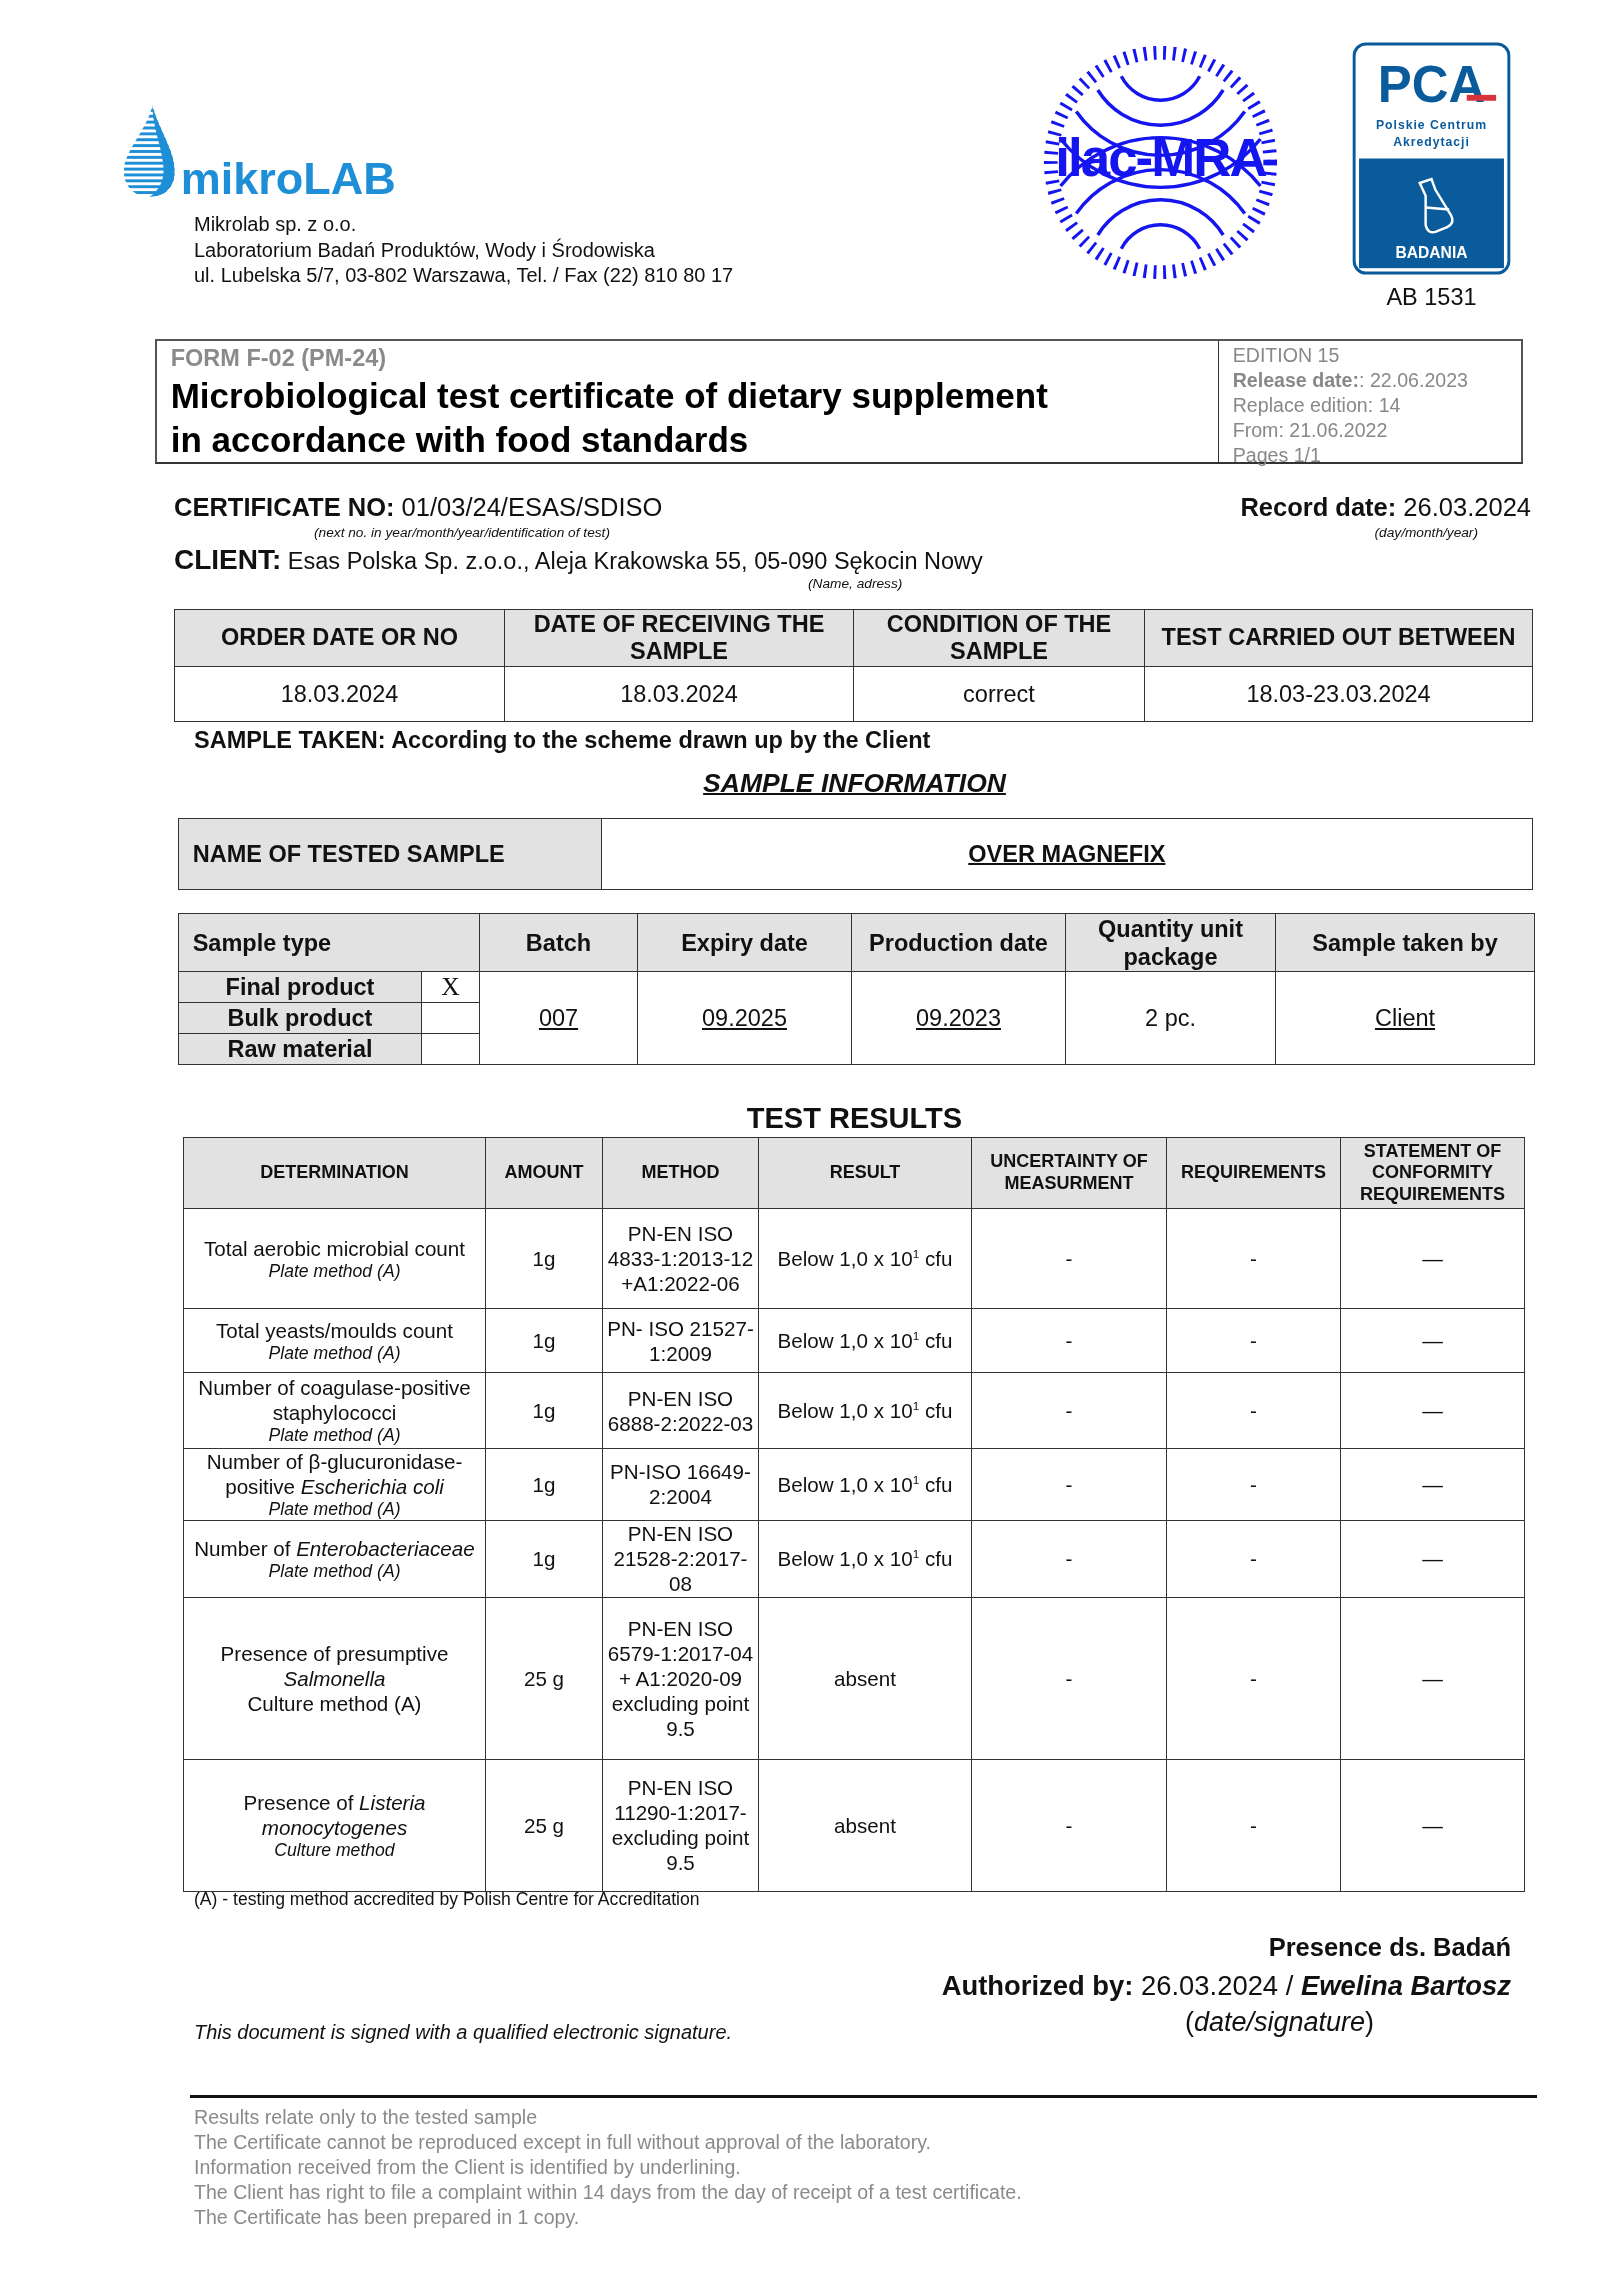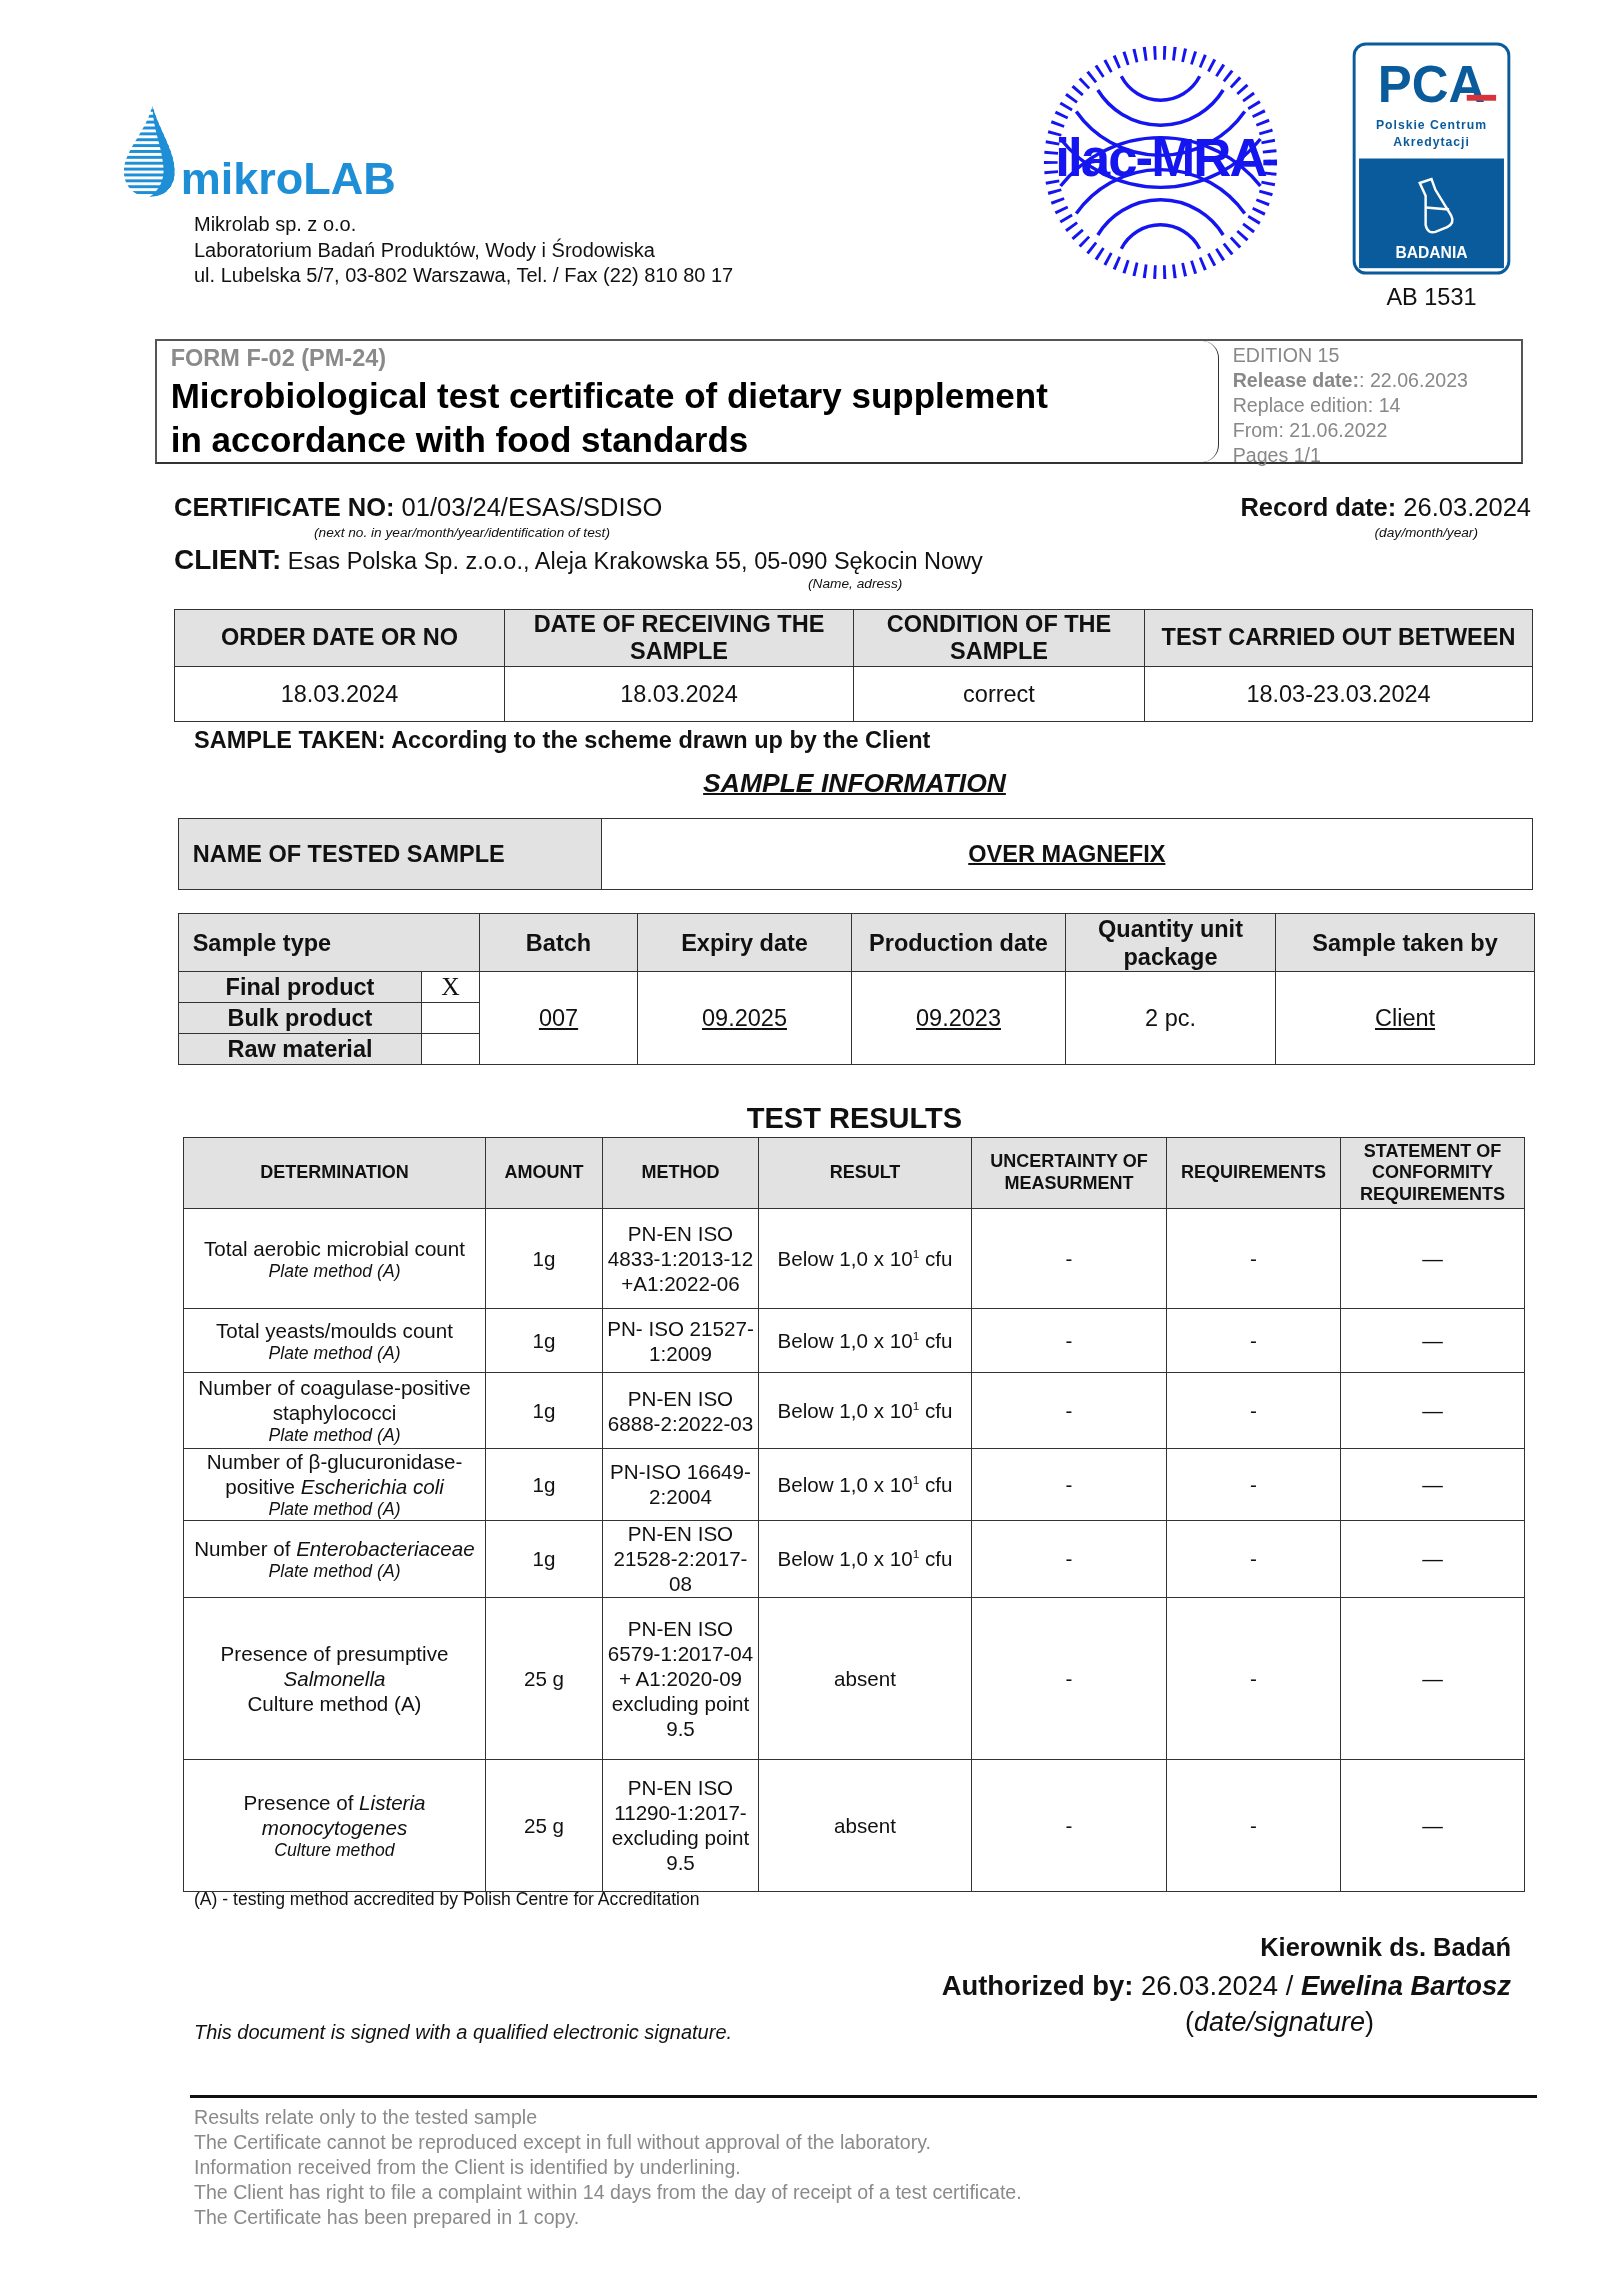--- a/index.html
+++ b/index.html
@@ -8,21 +8,21 @@
   .abs { position:absolute; }
   
   .mikrolab-logo { left:120px; top:101px; width:323px; height:98px; }
   .company-info { left:194px; top:212px; font-size:20px; line-height:25.5px; color:#111; }
   .ilac-logo { left:1041px; top:43px; width:239px; height:239px; }
   .pca-logo { left:1351px; top:41px; width:161px; height:235px; }
   .pca-code { left:1351px; top:284px; width:161px; text-align:center; font-size:23.5px; }
   
   .form-box { left:155px; top:339px; width:1368px; height:125px; border:2px solid #555;
               border-bottom:2px solid #333; box-sizing:border-box; display:flex; }
-  .form-left { width:1062px; border-right:1.5px solid #333; padding:3.9px 0 0 13.7px; box-sizing:border-box;border-radius:17px; }
+  .form-left { width:1062px; border-right:1.5px solid #333; padding:3.9px 0 0 13.7px; box-sizing:border-box; }
   .form-code { font-size:23.5px; font-weight:bold; color:#8a8a8a; line-height:27.4px; }
   .form-title { font-size:35px; font-weight:bold; color:#000; line-height:44px; margin-top:2px; }
   .form-right { flex:1; padding:2px 0 0 13.7px; font-size:19.6px; line-height:25px; color:#888; }
   .form-right b { font-weight:bold; }
   
   .cert-line { left:174px; top:493px; font-size:25.5px; }
   .cert-line b, .client-line b, .record-line b { font-weight:bold; }
   .cert-hint { left:314px; top:525px; font-size:13.7px; font-style:italic; }
   .record-line { right:90px; top:493px; font-size:25.5px; }
   .record-hint { right:143px; top:525px; font-size:13.7px; font-style:italic; }
@@ -358,21 +358,21 @@
     <td><span>absent</span><sup></sup><span></span></td>
     <td>-</td>
     <td>-</td>
     <td>—</td>
   </tr>
 </tbody>
 </table>
 
 <div class="abs footnote">(A) - testing method accredited by Polish Centre for Accreditation</div>
 
-<div class="abs signer-role">Kierownik ds. Badań</div>
+<div class="abs signer-role">Presence ds. Badań</div>
 <div class="abs signer-line"><b>Authorized by:</b><span> 26.03.2024 / </span><span class="name">Ewelina Bartosz</span></div>
 <div class="abs signer-hint"><span class="paren">(</span><span>date/signature</span><span class="paren">)</span></div>
 <div class="abs e-sign">This document is signed with a qualified electronic signature.</div>
 
 <div class="abs footer-rule"></div>
 <div class="abs footer">
   <div>Results relate only to the tested sample</div>
   <div>The Certificate cannot be reproduced except in full without approval of the laboratory.</div>
   <div>Information received from the Client is identified by underlining.</div>
   <div>The Client has right to file a complaint within 14 days from the day of receipt of a test certificate.</div>

